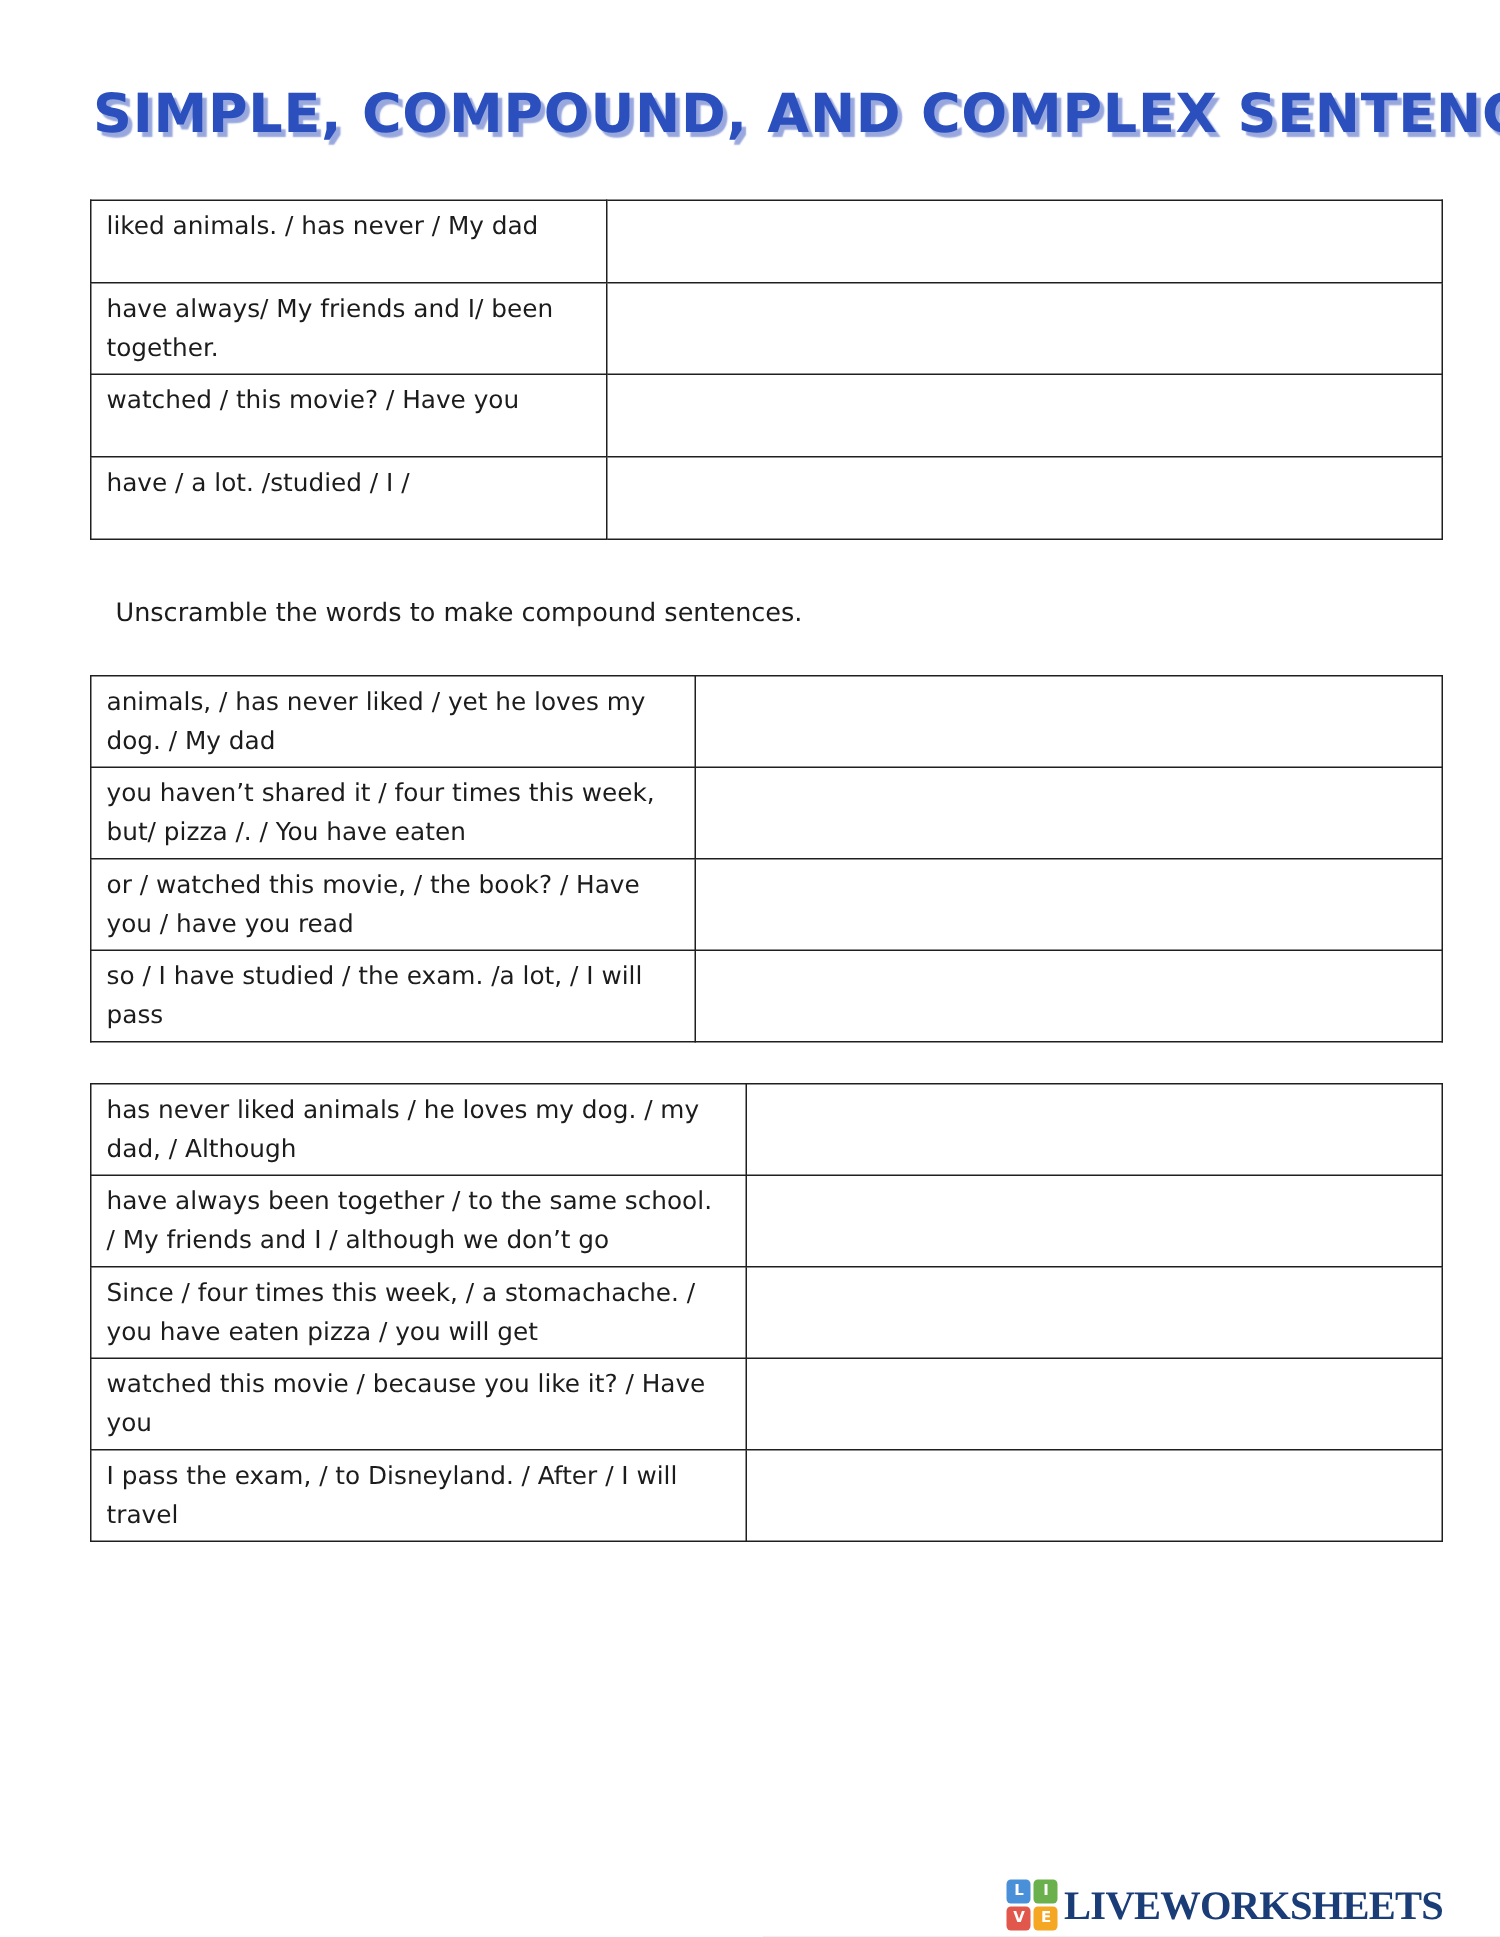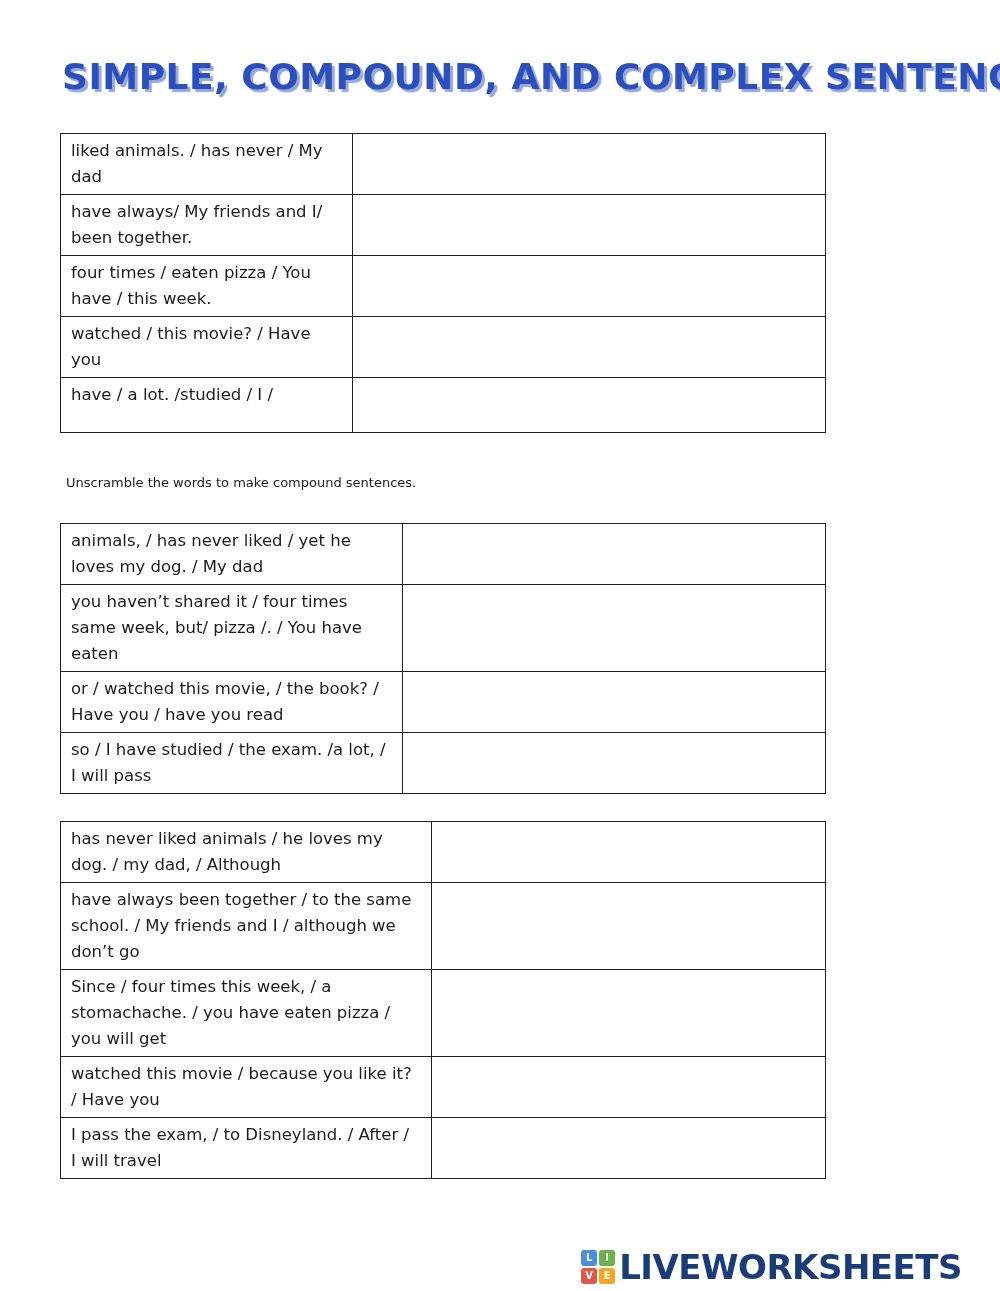--- a/index.html
+++ b/index.html
@@ -25,30 +25,30 @@
   }
 
   .intro {
     margin-top:10px;
     font-size:17px;
     line-height:29px;
     max-width:880px;
   }
 
   .section-heading {
-    font-size:13px;
+    font-size:17px;
     line-height:27px;
-    margin-left:4px;
+    margin-left:15px;
   }
   .heading-2 { margin-top:36px; }
   .heading-3 { margin-top:40px; }
 
   table.ws-table {
     border-collapse:collapse;
-    width:766px;
+    width:902px;
     margin-left:-2px; 
     table-layout:fixed;
   }
   .tbl-1 { margin-top:36px; }
   .tbl-2 { margin-top:27px; }
   .tbl-3 { margin-top:27px; }
   table.ws-table td {
     border:1.5px solid #1f1f1f;
     height:55px;
     vertical-align:top;
@@ -78,24 +78,25 @@
     border-radius:3px;
     color:#ffffff;
     font-size:10px;
     font-weight:800;
     display:flex;
     align-items:center;
     justify-content:center;
     line-height:1;
   }
   .logo-text {
-    font-size:34px;
+    font-size:27px;
     font-weight:800;
     color:#1b3d77;
     letter-spacing:-0.5px;
+    font-family:Liberation Serif, serif;
   }
 </style>
 </head>
 <body>
 
 <div class="page">
   <div class="content">
 
     <h1 class="title">SIMPLE, COMPOUND, AND COMPLEX SENTENCES</h1>
 
@@ -104,44 +105,40 @@
       <tbody>
         <tr>
           <td class="col-prompt">liked animals. / has never / My dad</td>
           <td class="col-answer"></td>
         </tr>
         <tr>
           <td class="col-prompt">have always/ My friends and I/ been together.</td>
           <td class="col-answer"></td>
         </tr>
         <tr>
-          <td class="col-prompt">four times / eaten pizza / You have / this week.</td>
-          <td class="col-answer"></td>
-        </tr>
-        <tr>
           <td class="col-prompt">watched / this movie? / Have you</td>
           <td class="col-answer"></td>
         </tr>
         <tr>
           <td class="col-prompt">have / a lot. /studied / I /</td>
           <td class="col-answer"></td>
         </tr>
       </tbody>
     </table>
 
     <p class="section-heading heading-2">Unscramble the words to make compound sentences.</p>
 
     <table class="ws-table tbl-2">
       <tbody>
         <tr>
           <td class="col-prompt">animals, / has never liked / yet he loves my dog. / My dad</td>
           <td class="col-answer"></td>
         </tr>
         <tr>
-          <td class="col-prompt">you haven’t shared it / four times same week, but/ pizza /. / You have eaten</td>
+          <td class="col-prompt">you haven’t shared it / four times this week, but/ pizza /. / You have eaten</td>
           <td class="col-answer"></td>
         </tr>
         <tr>
           <td class="col-prompt">or / watched this movie, / the book? / Have you / have you read</td>
           <td class="col-answer"></td>
         </tr>
         <tr>
           <td class="col-prompt">so / I have studied / the exam. /a lot, / I will pass</td>
           <td class="col-answer"></td>
         </tr>

